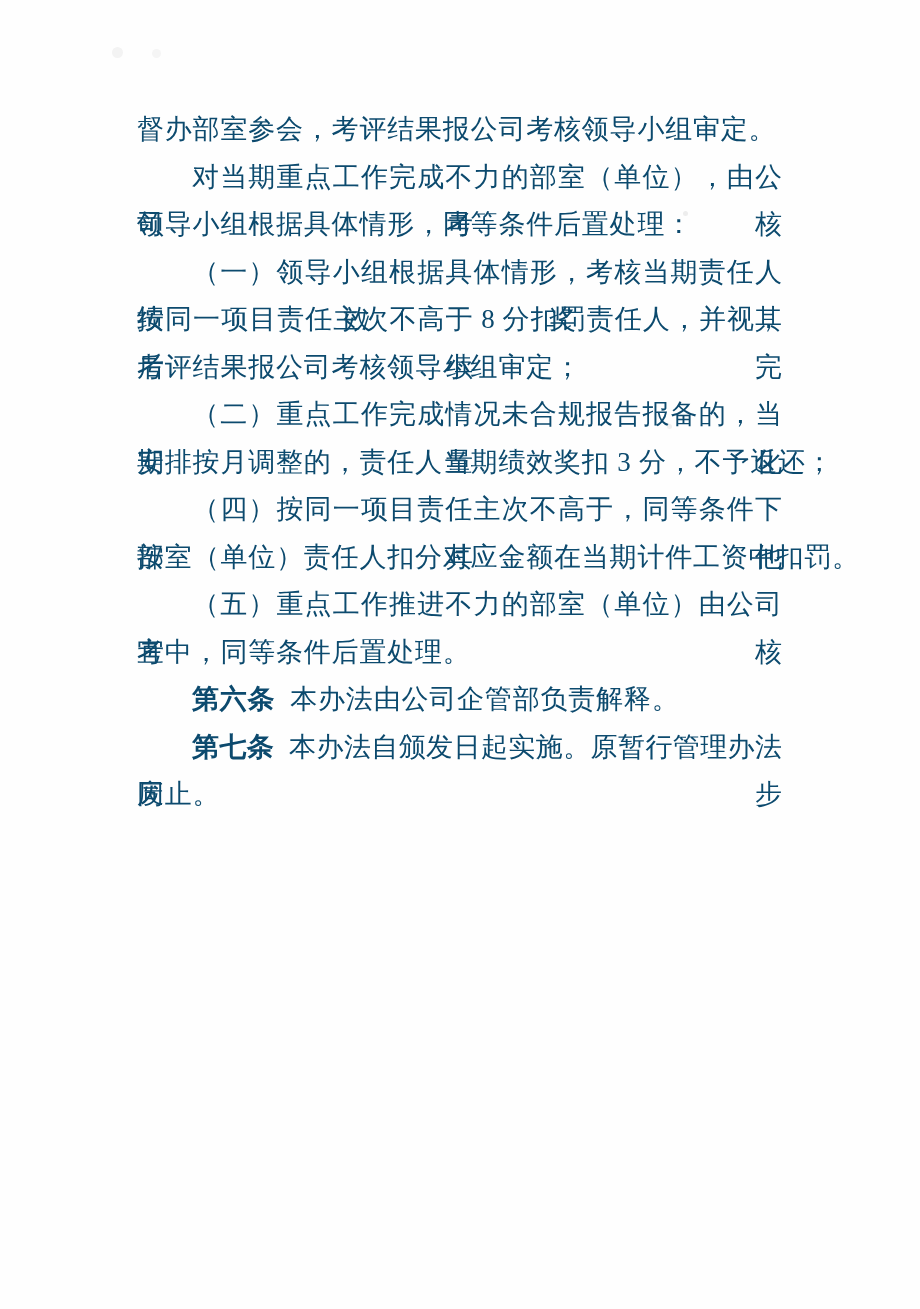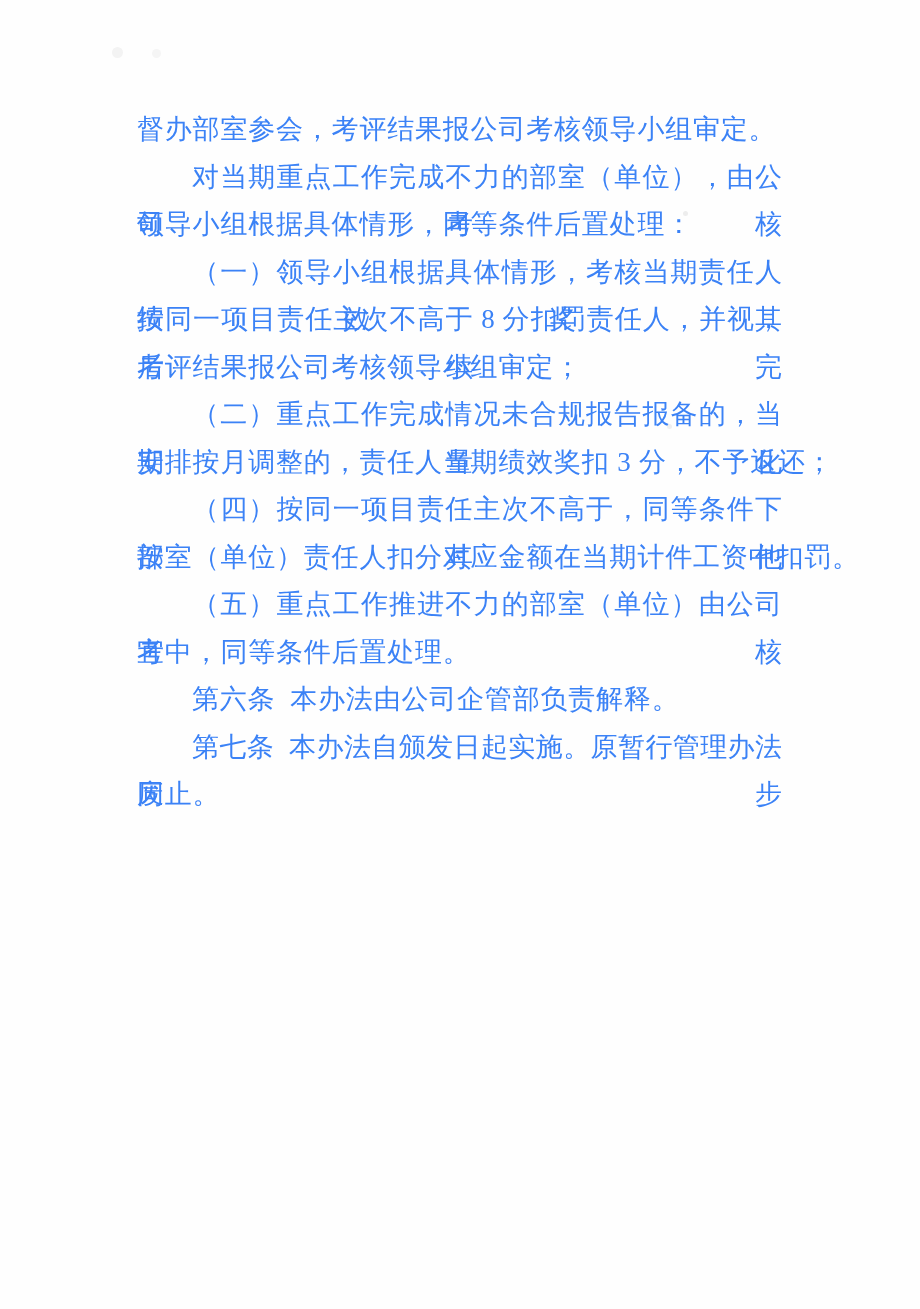--- a/index.html
+++ b/index.html
@@ -13,41 +13,41 @@
     height: 1309px;
     background: #fefefe;
     overflow: hidden;
     font-family: "Liberation Serif", "DejaVu Serif", serif;
   }
   .text-block {
     position: absolute;
     left: 137px;
     top: 106px;
     width: 645px;
-    color: #3b82f6;
+    color: #0c4a6e;
   }
   .line {
     height: 47.5px;
     line-height: 47.5px;
     font-size: 27px;
     letter-spacing: 0.8px;
     white-space: nowrap;
   }
   
   .line.fill {
     white-space: normal;
     text-align: justify;
     text-align-last: justify;
     letter-spacing: 0;
   }
   .line.indent {
     text-indent: 55px;
   }
   .article-num {
-    font-weight: 400;
+    font-weight: 700;
     margin-right: 0.55em;
   }
   
   .speck {
     position: absolute;
     border-radius: 50%;
     pointer-events: none;
   }
   .speck.s1 { left: 112px; top: 47px; width: 11px; height: 11px; background: #f3f3f3; }
   .speck.s2 { left: 152px; top: 49px; width: 9px;  height: 9px;  background: #f5f5f5; }

